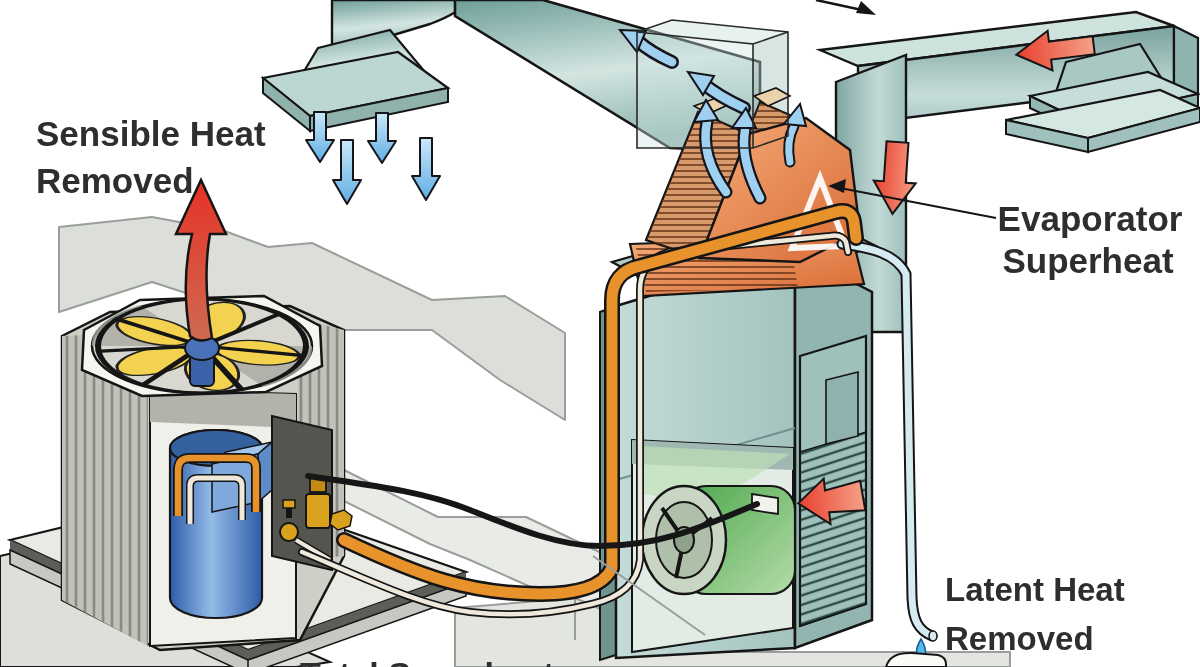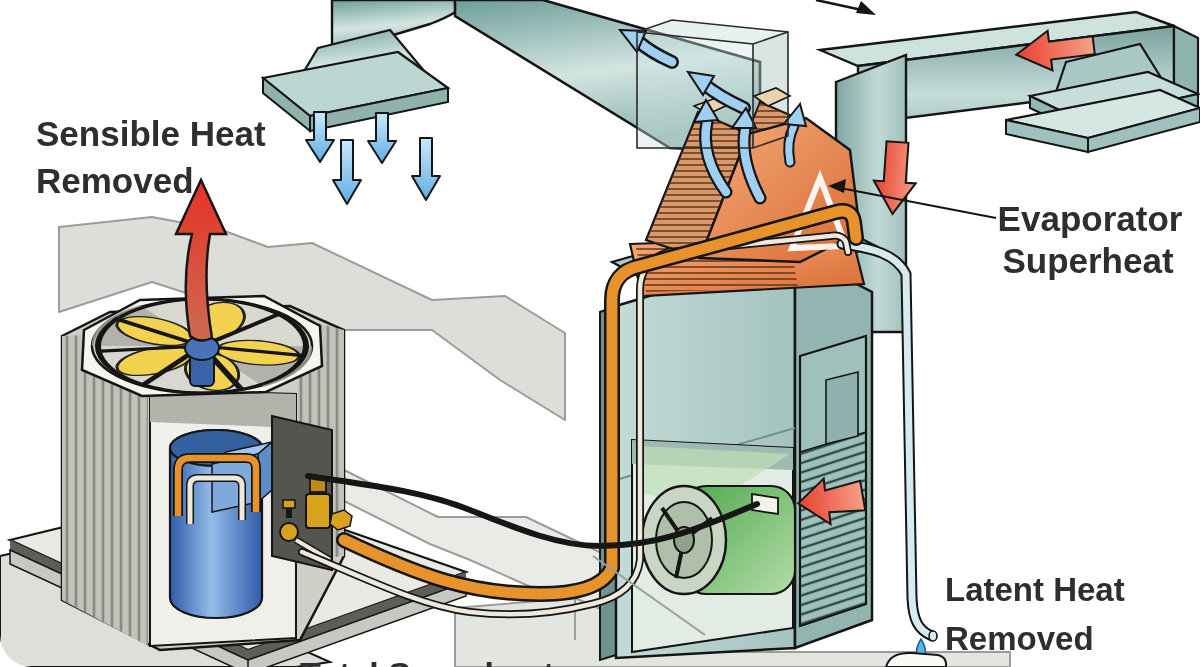--- a/index.html
+++ b/index.html
@@ -1,16 +1,16 @@
 <!DOCTYPE html>
 <html><head>
 <meta charset="utf-8">
 <style>
   html,body{margin:0;padding:0;background:#fff;}
-  .stage{position:relative;width:1200px;height:667px;overflow:hidden;background:#fff;border-radius:32px;}
+  .stage{position:relative;width:1200px;height:667px;overflow:hidden;background:#fff;}
   svg{display:block;}
   .lbl{font-family:"Liberation Sans",sans-serif;font-weight:600;fill:#2E2E2E;}
   .outline{fill:none;stroke:#2a2a2a;stroke-width:1.6;}
 </style>
 </head>
 <body>
 
 <div class="stage">
 <svg width="1200" height="667" viewBox="0 0 1200 667">
 <defs>

